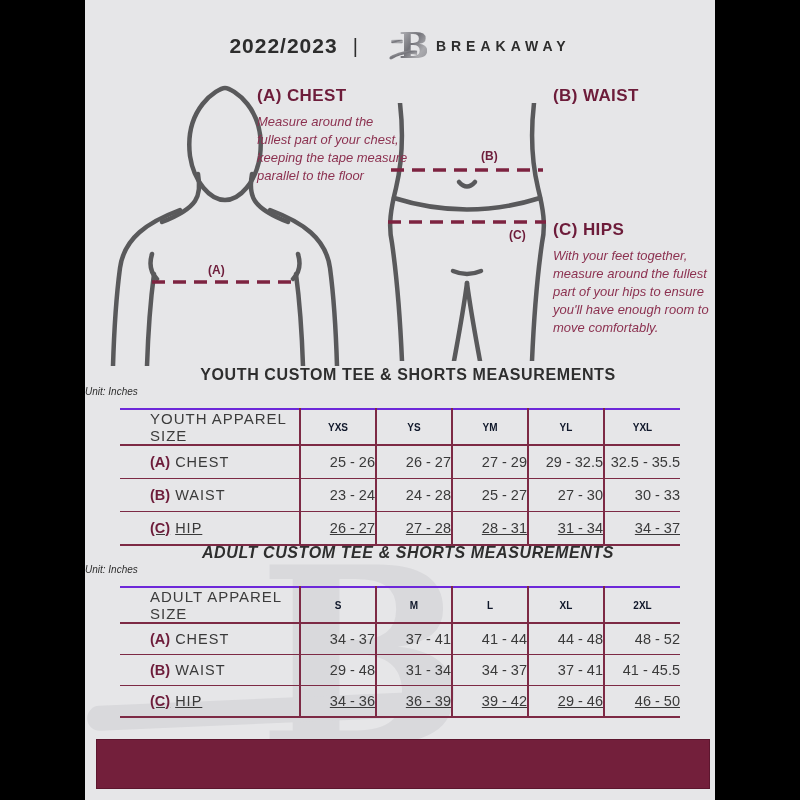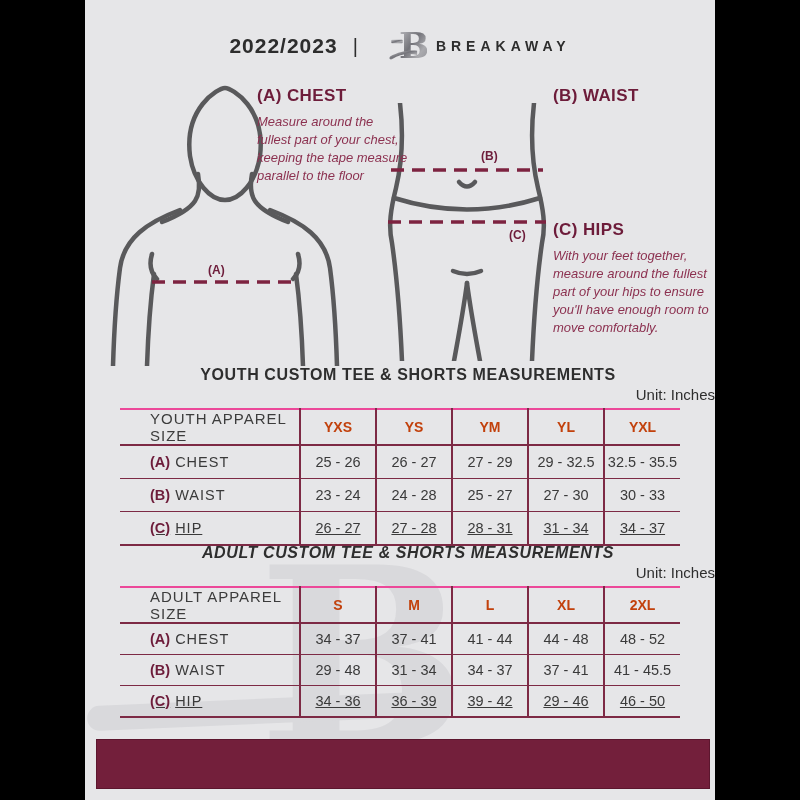--- a/index.html
+++ b/index.html
@@ -26,39 +26,39 @@
   .fig{position:absolute;z-index:1;}
   .guide-block{position:absolute;z-index:1;}
   .guide-head{font-size:17px;font-weight:bold;color:#6d1c3a;letter-spacing:.4px;}
   .guide-text{font-size:13px;font-style:italic;color:#8c3150;line-height:1.38;margin-top:7px;}
   
   .sec-title{
     position:absolute;left:0;width:100%;text-align:center;z-index:1;
     font-weight:bold;font-size:16px;color:#2e2e2e;letter-spacing:.6px;margin-left:8px;
   }
   .sec-unit{
-    position:absolute;left:0;width:100%;text-align:right;z-index:1;
-    font-size:15px;color:#2e2e2e;
+    position:absolute;left:0;width:100%;text-align:left;z-index:1;
+    font-style:italic;font-size:10px;color:#2e2e2e;
   }
   
   table.size{
     position:absolute;left:35px;width:560px;z-index:1;
     border-collapse:collapse;table-layout:fixed;
-    border-top:2px solid #ec4899;border-bottom:2px solid #7d2a45;
+    border-top:2px solid #6d28d9;border-bottom:2px solid #7d2a45;
   }
   table.size col.c0{width:180px;}
   table.size col.cn{width:76px;}
   table.size th,table.size td{
     padding:0;text-align:center;vertical-align:middle;
     color:#3a3a3a;font-size:14.5px;background:transparent;
   }
   table.size th:not(:first-child),table.size td:not(:first-child){border-left:2px solid #7d2a45;}
-  table.size thead th{height:34px;font-weight:bold;font-size:14px;color:#c2410c;border-bottom:2px solid #7d2a45;}
+  table.size thead th{height:34px;font-weight:bold;font-size:10px;color:#0f172a;border-bottom:2px solid #7d2a45;}
   table.size thead th.rowhead{font-weight:normal;font-size:15px;letter-spacing:1px;text-align:left;padding-left:30px;color:#3c3c3c;}
-  table.size tbody td{height:32px;border-bottom:1.5px solid #7d2a45;}
+  table.size tbody td{height:32px;border-bottom:1.5px solid #7d2a45;text-align:right;}
   table.size tbody tr:last-child td{border-bottom:none;text-decoration:underline;}
   table.size td.lbl{text-align:left;padding-left:30px;letter-spacing:1px;}
   table.size td.lbl .pfx{font-weight:bold;color:#6d1c3a;margin-right:5px;letter-spacing:0;}
   #adult-table tbody td{height:30px;}
   #adult-table thead th{height:33px;}
   
   .watermark-b{
     position:absolute;left:173px;top:534px;z-index:0;
     font-family:"DejaVu Serif",serif;font-weight:bold;
     font-size:248px;line-height:1;color:#d9d9dc;user-select:none;

